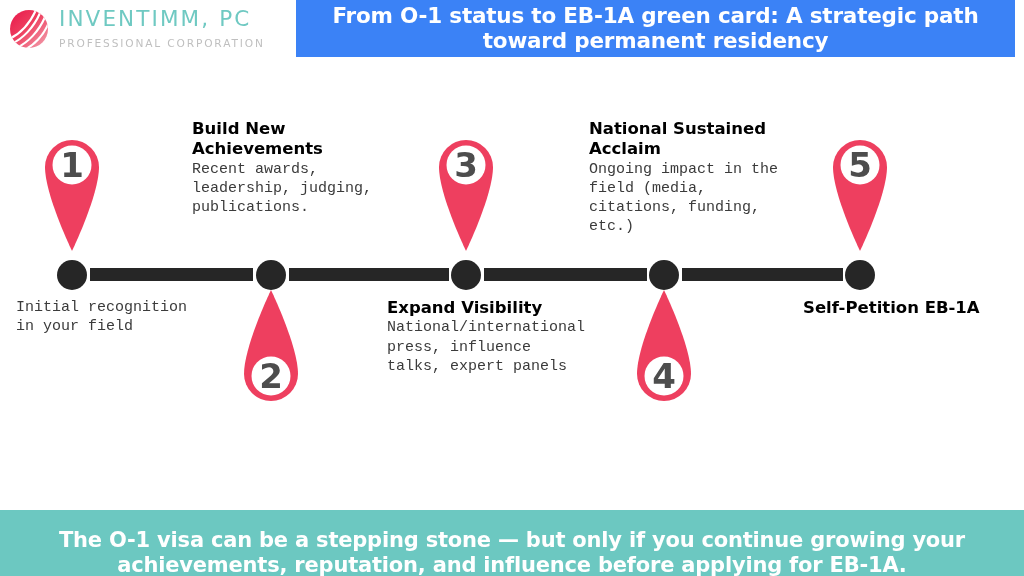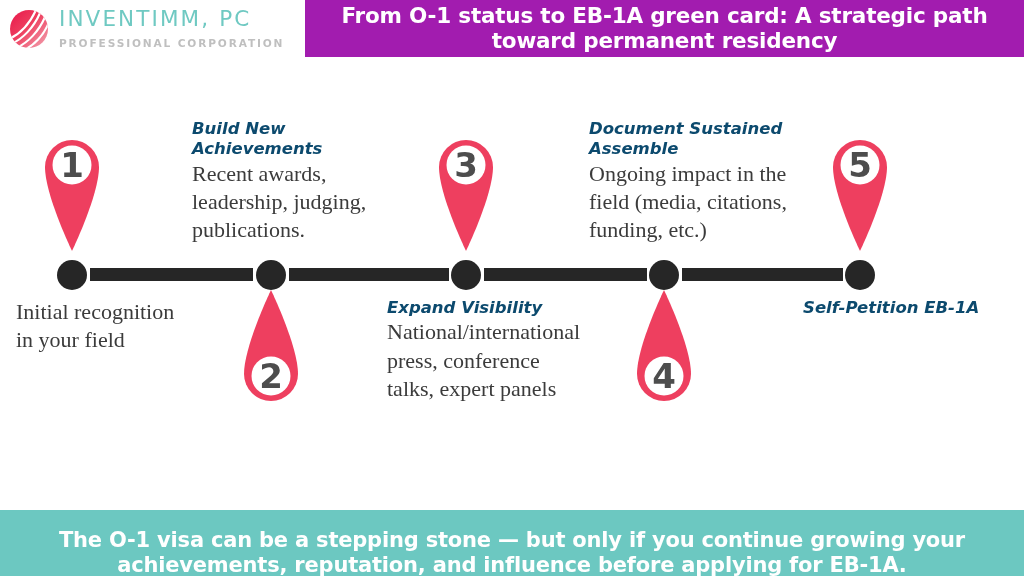--- a/index.html
+++ b/index.html
@@ -45,30 +45,30 @@
     letter-spacing: 2.1px;
     color: #6FC9C2;
     font-weight: 400;
     white-space: nowrap;
     font-family: "DejaVu Sans", sans-serif;
   }
   .logo-sub {
     font-size: 10.6px;
     letter-spacing: 1.85px;
     color: #BFBFBF;
-    font-weight: 700;
+    font-weight: 400;
     margin-top: 8px;
     white-space: nowrap;
     font-family: "DejaVu Sans", sans-serif;
   }
   .header-banner {
     position: absolute;
-    left: 305px; top: 0;
+    left: 296px; top: 0;
     width: 719px; height: 57px;
-    background: #a21caf;
+    background: #3b82f6;
     display: flex;
     align-items: center;
     justify-content: center;
     box-sizing: border-box;
     padding: 0 12px;
   }
   .header-banner-text {
     color: #ffffff;
     font-size: 21.5px;
     font-weight: bold;
@@ -116,30 +116,29 @@
   }
   .pin svg { display: block; width: 70px; height: 135px; }
 
   .step-label {
     position: absolute;
     width: 190px;
   }
   .step-title {
     font-size: 16.5px;
     font-weight: bold;
-    color: #0c4a6e;
+    color: #000000;
     line-height: 1.24;
     font-family: "DejaVu Sans", sans-serif;
-    font-style: italic;
   }
   .step-desc {
-    font-size: 22px;
+    font-size: 15px;
     color: #3b3b3b;
     line-height: 1.28;
-    font-family: Liberation Serif, serif;
+    font-family: Liberation Mono, monospace;
   }
 
   
   .footer-banner {
     position: absolute;
     left: 0; top: 510px;
     width: 1024px; height: 86px;
     background: #6CC8C1;
     display: flex;
     align-items: center;
@@ -235,32 +234,32 @@
 
   <div class="pin" style="left:466px; top:60px;">
     <svg viewBox="0 0 70 135" aria-hidden="true">
       <path d="M35 134 C35 134 8 78 8 50 A27 27 0 1 1 62 50 C62 78 35 134 35 134 Z" fill="#EE3F5F"></path>
       <circle cx="35" cy="48" r="19.5" fill="#ffffff"></circle>
       <text x="35" y="48" text-anchor="middle" dominant-baseline="central" font-family="DejaVu Sans, sans-serif" font-size="34" font-weight="bold" fill="#4D4D4D">3</text>
     </svg>
   </div>
   <div class="step-label" style="left:387px; top:241px; width:182px;">
     <div class="step-title">Expand Visibility</div>
-    <div class="step-desc">National/international press, conference talks, expert panels</div>
+    <div class="step-desc">National/international press, influence talks, expert panels</div>
   </div>
 
   <div class="pin" style="left:664px; top:232px;">
     <svg viewBox="0 0 70 135" aria-hidden="true">
       <path d="M35 1 C35 1 8 57 8 85 A27 27 0 1 0 62 85 C62 57 35 1 35 1 Z" fill="#EE3F5F"></path>
       <circle cx="35" cy="87" r="19.5" fill="#ffffff"></circle>
       <text x="35" y="87" text-anchor="middle" dominant-baseline="central" font-family="DejaVu Sans, sans-serif" font-size="34" font-weight="bold" fill="#4D4D4D">4</text>
     </svg>
   </div>
   <div class="step-label" style="left:589px; top:62px; width:200px;">
-    <div class="step-title">Document Sustained Assemble</div>
+    <div class="step-title">National Sustained Acclaim</div>
     <div class="step-desc">Ongoing impact in the field (media, citations, funding, etc.)</div>
   </div>
 
   <div class="pin" style="left:860px; top:60px;">
     <svg viewBox="0 0 70 135" aria-hidden="true">
       <path d="M35 134 C35 134 8 78 8 50 A27 27 0 1 1 62 50 C62 78 35 134 35 134 Z" fill="#EE3F5F"></path>
       <circle cx="35" cy="48" r="19.5" fill="#ffffff"></circle>
       <text x="35" y="48" text-anchor="middle" dominant-baseline="central" font-family="DejaVu Sans, sans-serif" font-size="34" font-weight="bold" fill="#4D4D4D">5</text>
     </svg>
   </div>

